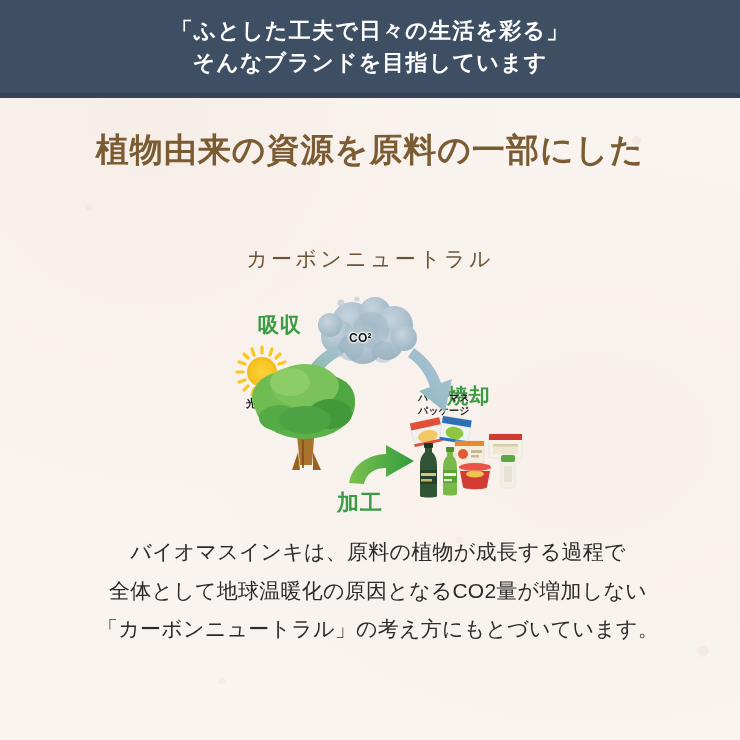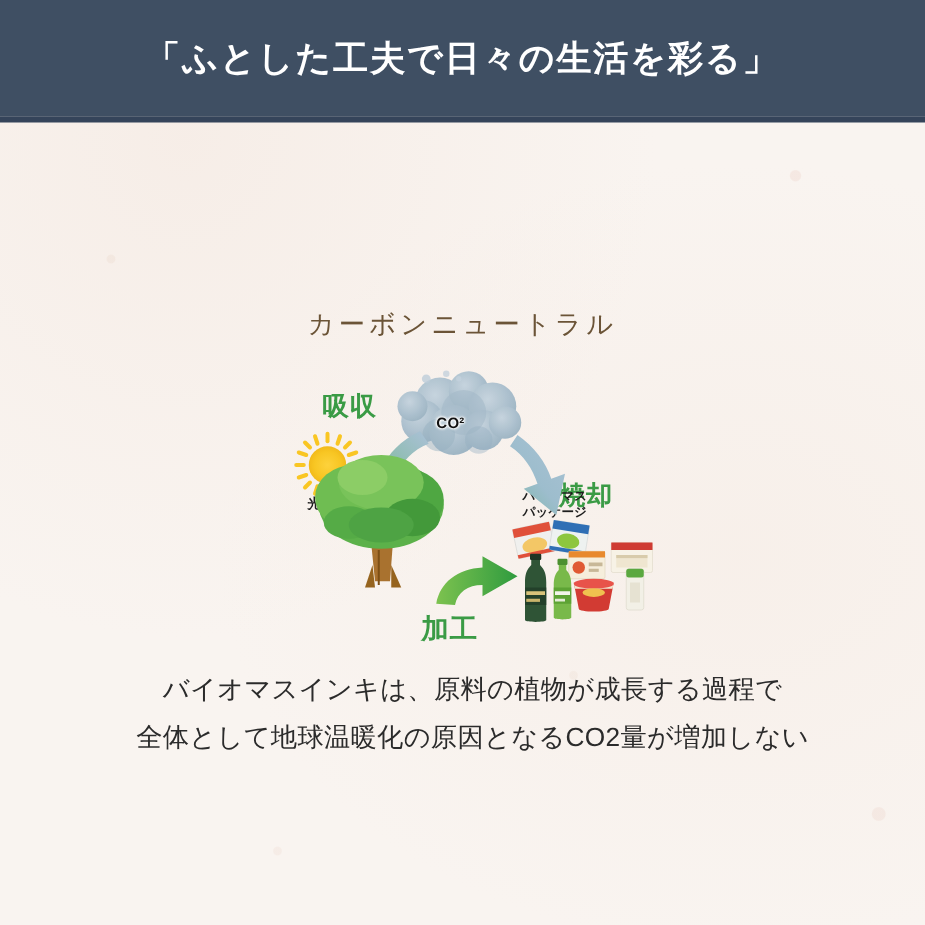--- a/index.html
+++ b/index.html
@@ -25,21 +25,21 @@
   
   .band{
     position:absolute;left:0;top:0;width:740px;height:93px;
     background:#3f4f63;
     display:flex;flex-direction:column;align-items:center;justify-content:center;
   }
   .band-underline{
     position:absolute;left:0;top:93px;width:740px;height:5px;background:#35445a;
   }
   .band-line{
-    color:#ffffff;font-weight:bold;font-size:28px;line-height:1.42;
+    color:#ffffff;font-weight:bold;font-size:22px;line-height:1.42;
     letter-spacing:.055em;text-align:center;white-space:nowrap;
   }
 
   
   .heading{
     position:absolute;left:0;top:127px;width:740px;text-align:center;
   }
   .h-line{
     position:relative;display:block;
     font-size:33px;font-weight:bold;color:#7a5b32;
@@ -92,24 +92,26 @@
     letter-spacing:.012em;white-space:nowrap;padding-left:16px;
   }
 </style>
 </head>
 <body>
 
 <div id="page">
 
   <div class="band">
     <span class="band-line">「ふとした工夫で日々の生活を彩る」</span>
+    <span class="band-line">そんなブランドを目指しています</span>
   </div>
   <div class="band-underline"></div>
 
   <div class="heading">
+    <span class="h-line">植物由来の資源を原料の一部にした</span>
   </div>
 
   <div class="diagram">
     <div class="dg-title">カーボンニュートラル</div>
     <div class="lbl-green lbl-absorb">吸収</div>
     <div class="lbl-green lbl-burn">焼却</div>
     <div class="lbl-green lbl-process">加工</div>
     <div class="lbl-black lbl-photo">光合成</div>
     <div class="lbl-black lbl-pkg">
       <div>バイオマス</div>
@@ -267,15 +269,16 @@
       <rect x="443" y="470" width="14" height="13" fill="#5da334"></rect>
       <rect x="444" y="473" width="12" height="3" fill="#f2f5ea"></rect>
       <rect x="444" y="479" width="8" height="2.2" fill="#e3ecd6"></rect>
       <rect x="446" y="447" width="8" height="5" rx="1" fill="#4c9030"></rect>
     </g>
   </svg>
 
   <div class="body-copy">
     <span class="b-line">バイオマスインキは、原料の植物が成長する過程で</span>
     <span class="b-line">全体として地球温暖化の原因となるCO2量が増加しない</span>
+    <span class="b-line">「カーボンニュートラル」の考え方にもとづいています。</span>
   </div>
 
 </div>
 
 </body></html>

